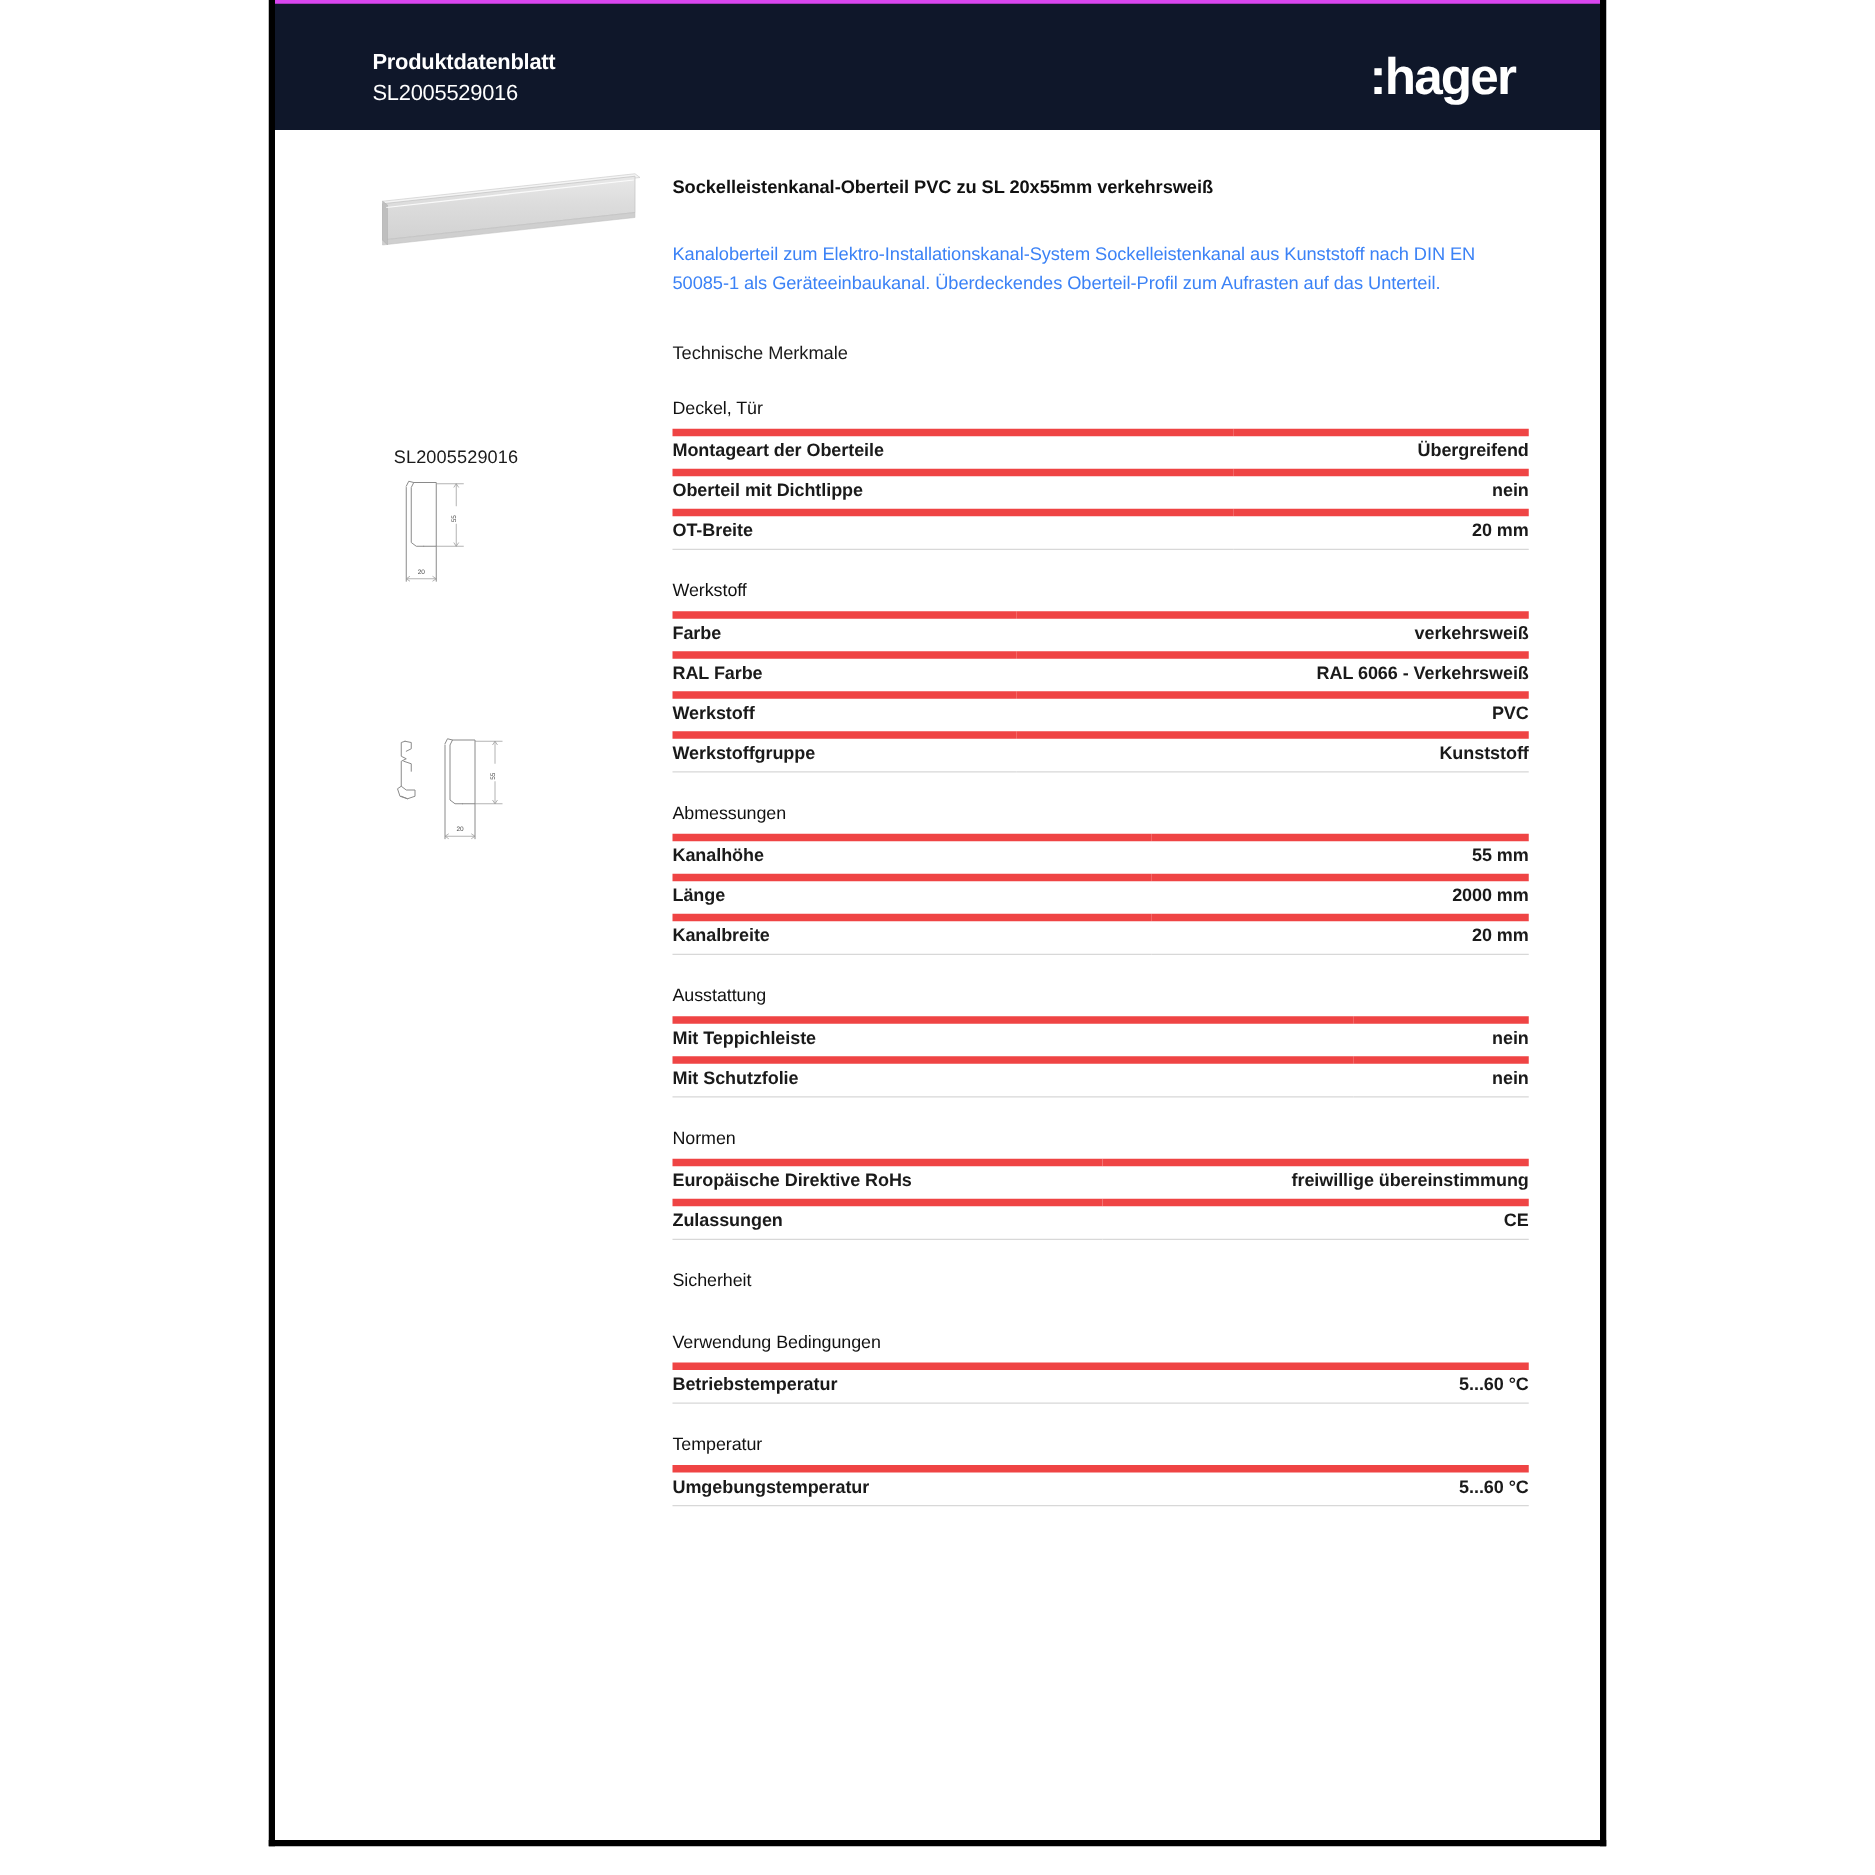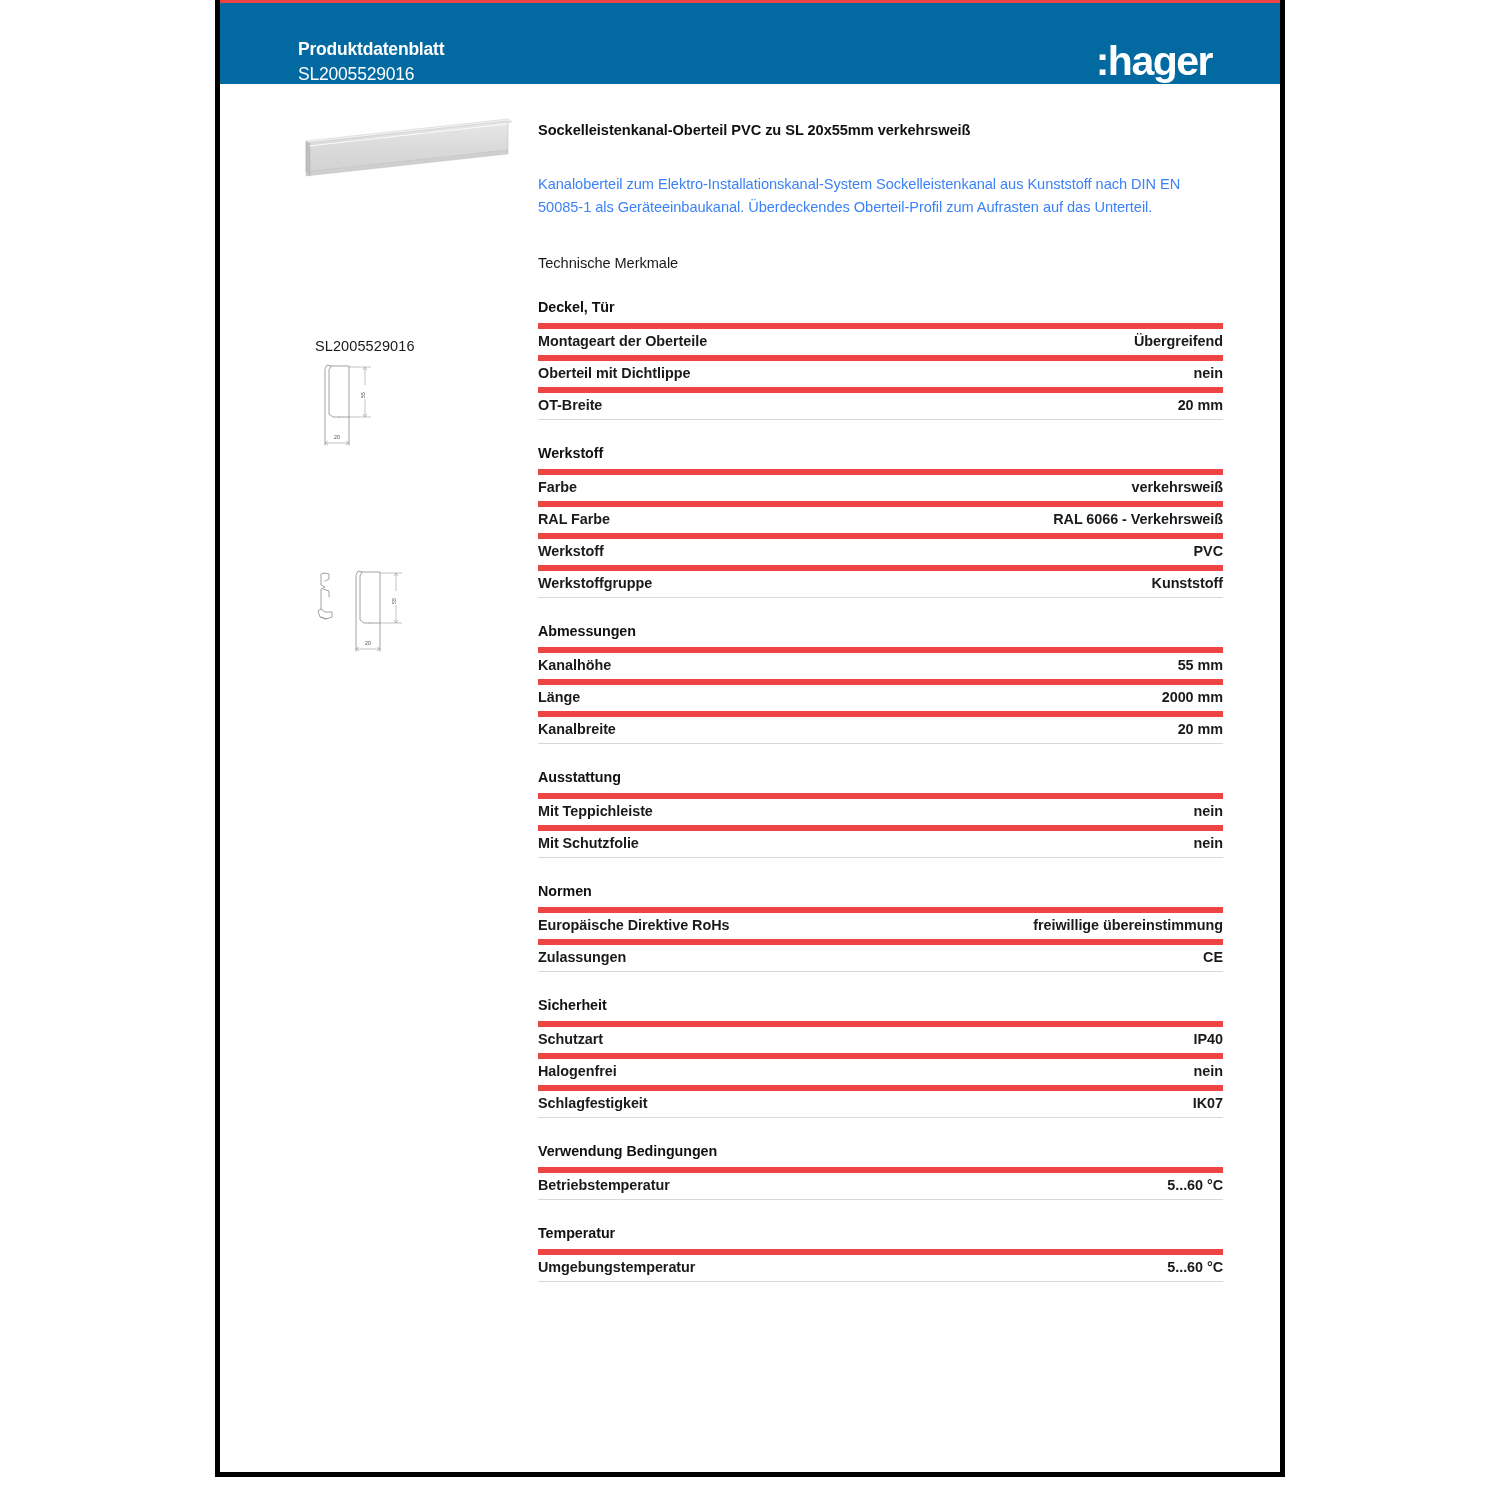--- a/index.html
+++ b/index.html
@@ -19,23 +19,23 @@
     height: 1477px;
     background: #ffffff;
     border-left: 5px solid #000000;
     border-right: 5px solid #000000;
     border-bottom: 5px solid #000000;
   }
 
   
   #header {
     position: relative;
-    height: 84px;
-    background: #0369a1;
-    border-top: 3px solid #ef4444;
+    height: 104px;
+    background: #0f172a;
+    border-top: 3px solid #d946ef;
   }
   #header-text {
     position: absolute;
     left: 78px;
     top: 34px;
     color: #ffffff;
   }
   #doc-title {
     font-size: 17.5px;
     font-weight: bold;
@@ -115,21 +115,21 @@
     color: #1a1a1a;
     letter-spacing: -0.05px;
   }
 
   
   .spec-section { margin-top: 25px; }
   .spec-section:first-of-type { margin-top: 28px; }
 
   .section-title {
     font-size: 14.3px;
-    font-weight: bold;
+    font-weight: normal;
     color: #111111;
     letter-spacing: -0.05px;
     padding-bottom: 8px;
   }
 
   .spec-table { width: 100%; border-collapse: collapse; }
   .spec-row { border-top: 6px solid #ef4444; font-weight: bold; }
   .spec-row:last-child { border-bottom: 1px solid #d8d8d8; }
   .spec-key, .spec-val {
     font-size: 14.4px;
@@ -365,36 +365,20 @@
                 </tr>
                 <tr class="spec-row">
                   <td class="spec-key">Zulassungen</td>
                   <td class="spec-val">CE</td>
                 </tr>
               </tbody>
             </table>
           </div>
           <div class="spec-section">
             <div class="section-title">Sicherheit</div>
-            <table class="spec-table">
-              <tbody>
-                <tr class="spec-row">
-                  <td class="spec-key">Schutzart</td>
-                  <td class="spec-val">IP40</td>
-                </tr>
-                <tr class="spec-row">
-                  <td class="spec-key">Halogenfrei</td>
-                  <td class="spec-val">nein</td>
-                </tr>
-                <tr class="spec-row">
-                  <td class="spec-key">Schlagfestigkeit</td>
-                  <td class="spec-val">IK07</td>
-                </tr>
-              </tbody>
-            </table>
           </div>
           <div class="spec-section">
             <div class="section-title">Verwendung Bedingungen</div>
             <table class="spec-table">
               <tbody>
                 <tr class="spec-row">
                   <td class="spec-key">Betriebstemperatur</td>
                   <td class="spec-val">5...60 °C</td>
                 </tr>
               </tbody>

